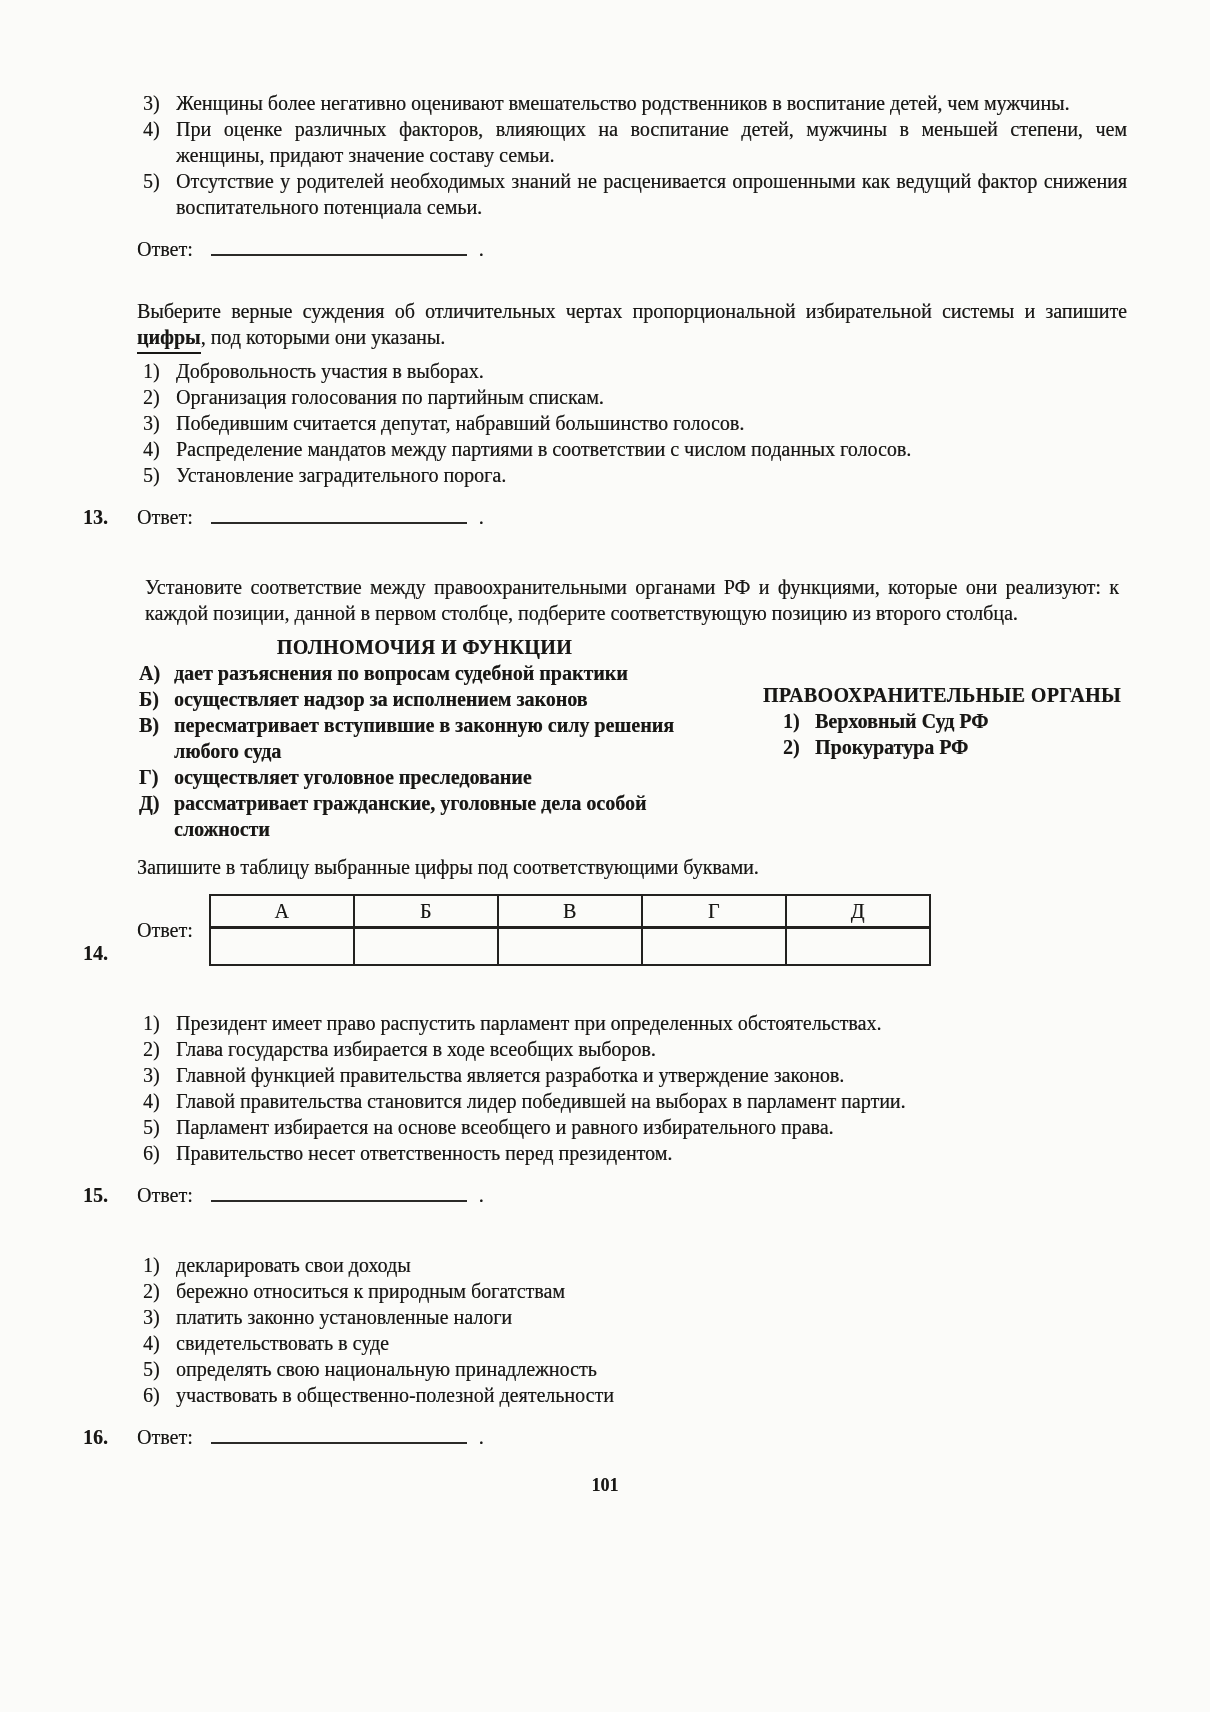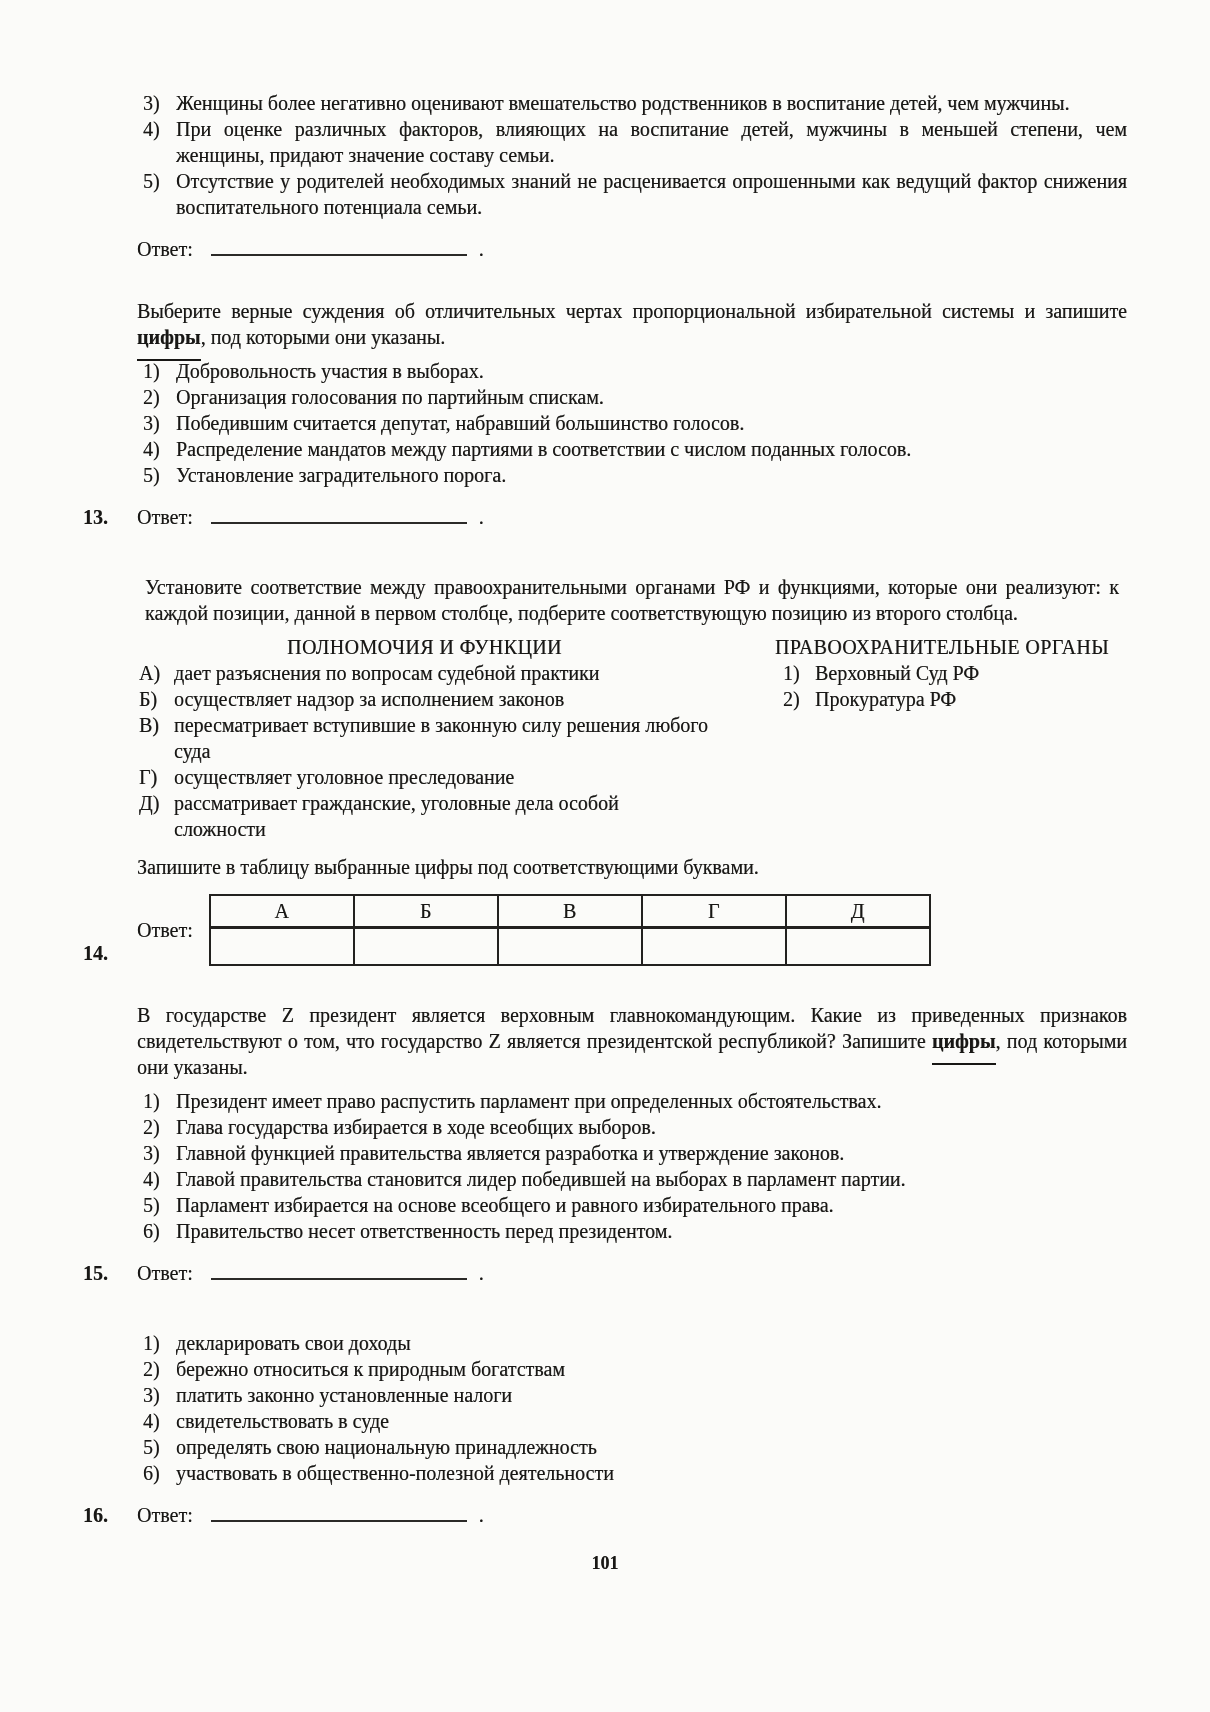--- a/index.html
+++ b/index.html
@@ -39,21 +39,21 @@
   .qbody {
     flex: 1 1 auto;
     min-width: 0;
   }
   .intro {
     text-align: justify;
   }
   .kw {
     font-weight: bold;
     border-bottom: 2px solid #181715;
-    padding-bottom: 11px;
+    padding-bottom: 4px;
   }
   .opt-list {
     margin-top: 8px;
   }
   .opt-list.flush {
     margin-top: 0;
   }
   .opt {
     display: flex;
     align-items: flex-start;
@@ -78,27 +78,29 @@
     margin-left: 18px;
     border-bottom: 2px solid #2b2a28;
   }
   .answer-period {
     margin-left: 12px;
   }
   
   .match {
     display: flex;
     margin-top: 6px;
+    font-weight: bold;
   }
   .match-left {
     flex: 0 0 575px;
   }
   .match-right {
     flex: 1 1 auto;
     margin-left: 45px;
+    margin-top: 48px;
   }
   .col-header {
     text-align: center;
     letter-spacing: 0.4px;
     white-space: nowrap;
   }
   .match-left .opt {
     padding-left: 2px;
   }
   .match-left .opt-num {
@@ -277,21 +279,20 @@
           </tr>
         </tbody>
           </table>
       </div>
     </div>
   </section>
 
   <section class="q">
     <div class="qnum">15.</div>
     <div class="qbody">
-      <p class="intro" style="margin:0"><span>В государстве Z президент является верховным главнокомандующим. Какие из приведенных признаков свидетельствуют о том, что государство Z является президентской республикой? Запишите </span><span class="kw">цифры</span><span>, под которыми они указаны.</span></p>
       <div class="opt-list">
         <div class="opt">
           <span class="opt-num">1)</span>
           <span class="opt-text">Президент имеет право распустить парламент при определенных обстоятельствах.</span>
         </div>
         <div class="opt">
           <span class="opt-num">2)</span>
           <span class="opt-text">Глава государства избирается в ходе всеобщих выборов.</span>
         </div>
         <div class="opt">

